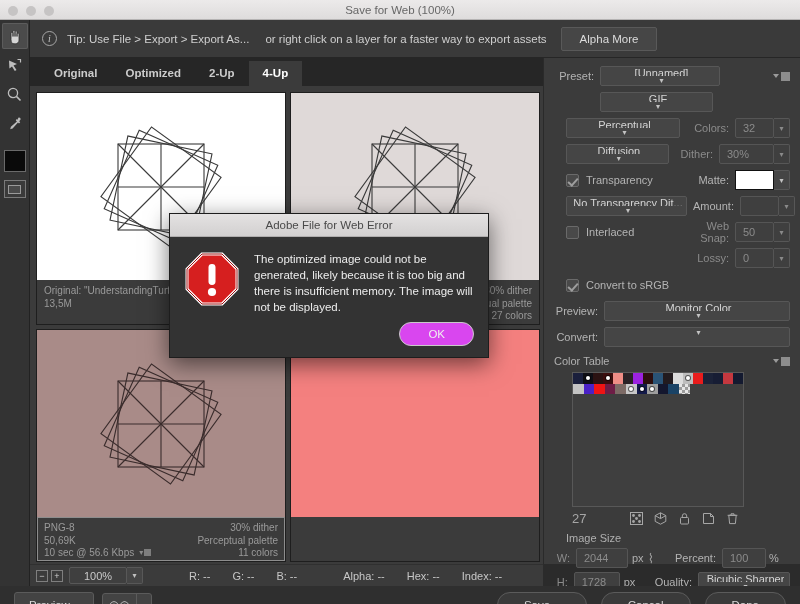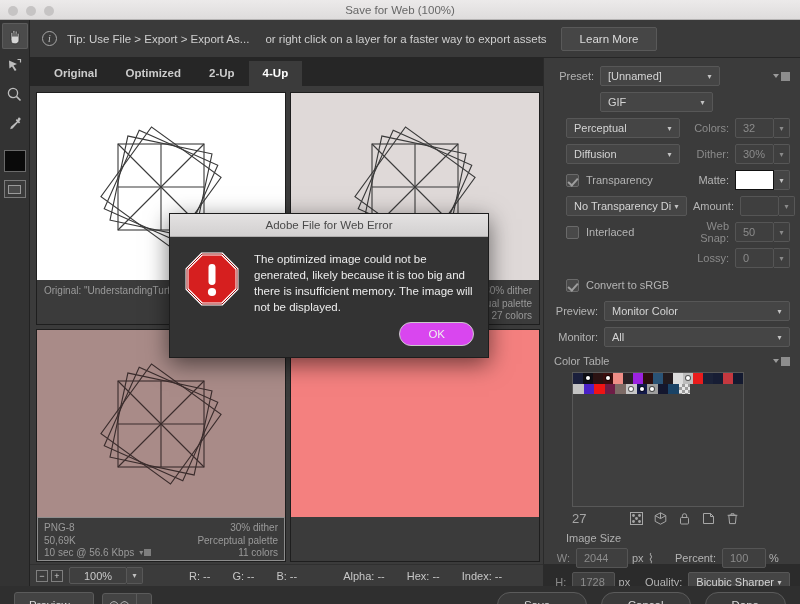--- a/index.html
+++ b/index.html
@@ -120,21 +120,21 @@
     position: absolute; left: 543px; top: 38px; width: 257px; height: 506px;
     background: #3b3b3b; border-left: 1px solid #2a2a2a;
     padding: 8px 10px 0 10px;
   }
   .row { display: flex; align-items: center; margin-bottom: 6px; height: 20px; }
   .lbl { font-size: 11px; color: #b4b4b4; text-align: right; margin-right: 6px; }
   .lbl.dim { color: #8b8b8b; }
   .sel-box {
     background: #454545; border: 1px solid #575757; border-radius: 2px;
     height: 20px; color: #d4d4d4; font-size: 11px;
-    display: flex; align-items: center; padding: 0 4px 0 7px; position: relative;
+    display: flex; align-items: center; padding: 0 4px 0 7px; position: relative; flex-direction: column;
   }
   .sel-box.dim { color: #8b8b8b; background:#3f3f3f; }
   .sel-box .txt { flex: 1; overflow:hidden; white-space:nowrap; }
   .chev { width: 11px; text-align:center; color: #c3c3c3; font-size: 8px; flex:none; }
   .chev.d { color:#8a8a8a; }
   .field {
     background: #3f3f3f; border: 1px solid #555; border-radius: 2px;
     height: 20px; color: #8b8b8b; font-size: 11px;
     display:flex; align-items:center; padding-left: 7px;
   }
@@ -266,21 +266,21 @@
     <div class="swatch-box"></div>
     <div class="prev-box">
         <i></i>
       </div>
   </div>
 
   <div id="tipbar">
     <div class="info-circle">i</div>
     <span id="tip-text">Tip: Use File &gt; Export &gt; Export As...</span>
     <span id="tip-text2">or right click on a layer for a faster way to export assets</span>
-    <div id="learn-more">Learn More</div>
+    <div id="learn-more">Alpha More</div>
   </div>
 
   <div id="tabs">
     <div class="tab ina">Original</div>
     <div class="tab ina">Optimized</div>
     <div class="tab ina">2-Up</div>
     <div class="tab active">4-Up</div>
   </div>
 
   <div id="previews">
@@ -303,20 +303,24 @@
               <line x1="75" y1="75" x2="32" y2="75"></line>
           </g>
         </svg>
       </div>
       <div class="infobar">
         <div class="ib-row">
             <span class="ib-left">Original: "UnderstandingTurt</span>
             <span class="ib-right"></span>
           </div>
         <div class="ib-row">
+            <span class="ib-left">13,5M</span>
+            <span class="ib-right"></span>
+          </div>
+        <div class="ib-row">
             <span class="ib-left"></span>
             <span class="ib-right"></span>
           </div>
       </div>
     </div>
 
     <div class="pane" id="pane-tr">
       <div class="canvas" style="background:#dfd9d8">
         <svg class="star" width="150" height="150" viewBox="0 0 150 150">
           <g fill="none" stroke="#3a3a3a" stroke-width="1.1">
@@ -441,21 +445,21 @@
       </div>
     </div>
 
     <div class="row">
       <div class="sel-box" style="width:121px;margin-left:12px">
         <span class="txt">Diffusion</span>
         <span class="chev">▾</span>
       </div>
       <div class="lbl dim" style="width:46px;margin-left:6px">Dither:</div>
       <div class="splitbtn">
-        <div class="field" style="width:39px">30%</div>
+        <div class="field" style="width:55px">30%</div>
         <div class="sel-box dim" style="width:16px;padding:0;justify-content:center;border-left:none;border-radius:0 2px 2px 0">
             <span class="chev d">▾</span>
           </div>
       </div>
     </div>
 
     <div class="row">
       <div style="width:121px;margin-left:12px;display:flex;align-items:center">
         <span class="chk on"></span>
         <span class="chk-lbl">Transparency</span>
@@ -517,23 +521,22 @@
 
     <div class="row">
       <div class="lbl" style="width:44px">Preview:</div>
       <div class="sel-box" style="flex:1">
         <span class="txt">Monitor Color</span>
         <span class="chev">▾</span>
       </div>
     </div>
 
     <div class="row">
-      <div class="lbl" style="width:44px">Monitor:</div>
+      <div class="lbl" style="width:44px">Convert:</div>
       <div class="sel-box" style="flex:1">
-        <span class="txt">All</span>
         <span class="chev">▾</span>
       </div>
     </div>
 
     <div class="row" style="height:16px;margin-bottom:3px">
       <span class="sectitle" style="margin:0">Color Table</span>
       <div class="panel-menu">
         <span class="ar"></span>
         <span class="sq"></span>
       </div>

